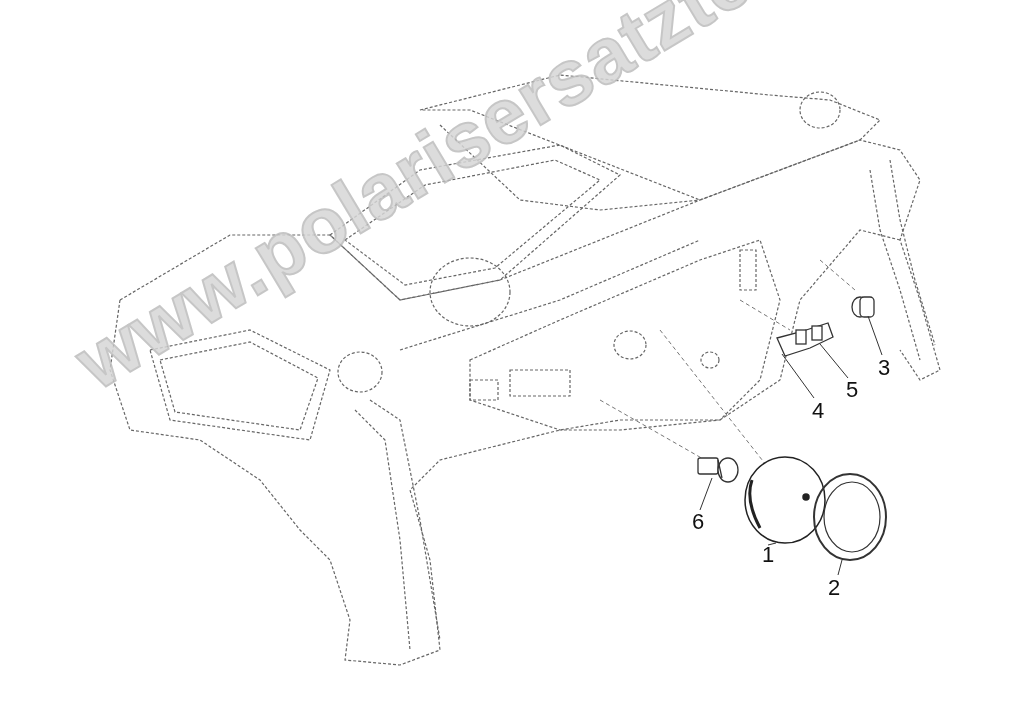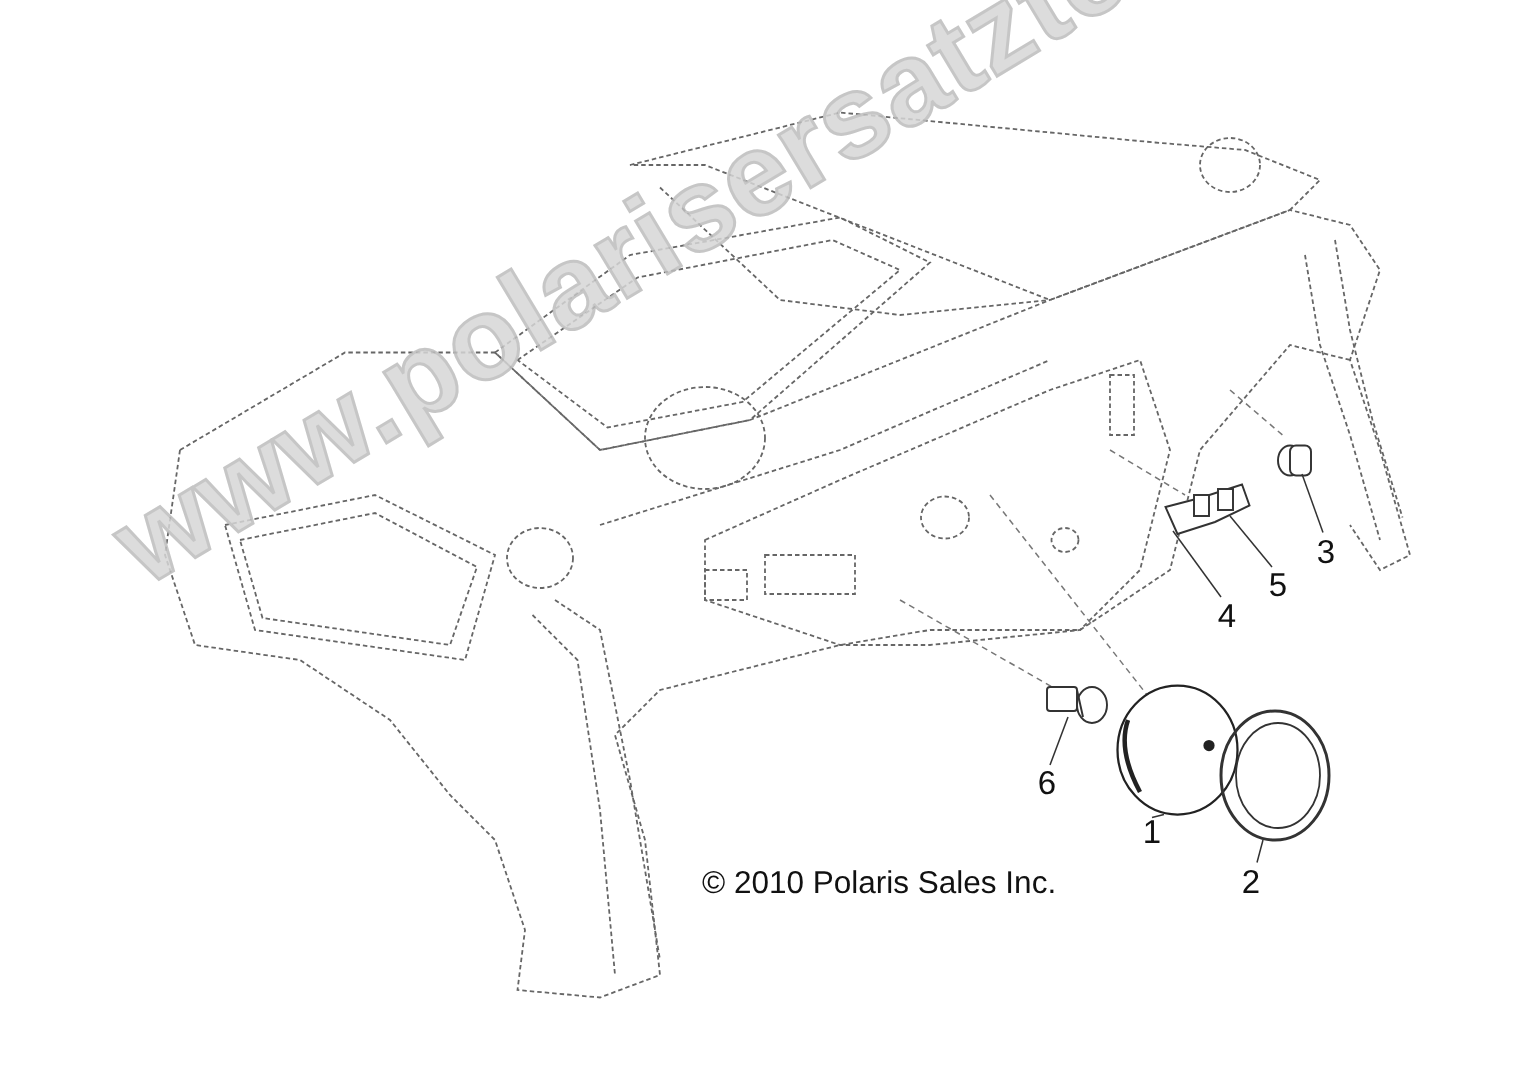--- a/index.html
+++ b/index.html
@@ -106,14 +106,13 @@
 
   <div class="watermark">www.polarisersatzteile.de</div>
 
   <span class="callout" style="left:768px; top:555px;">1</span>
   <span class="callout" style="left:834px; top:588px;">2</span>
   <span class="callout" style="left:884px; top:368px;">3</span>
   <span class="callout" style="left:818px; top:411px;">4</span>
   <span class="callout" style="left:852px; top:390px;">5</span>
   <span class="callout" style="left:698px; top:522px;">6</span>
 
-  <div class="copyright">© 2010 Polaris Sales Inc.</div>
 </div>
 
 </body></html>

